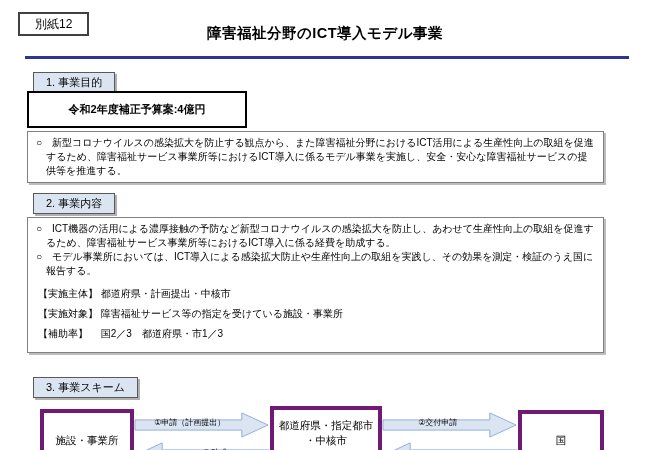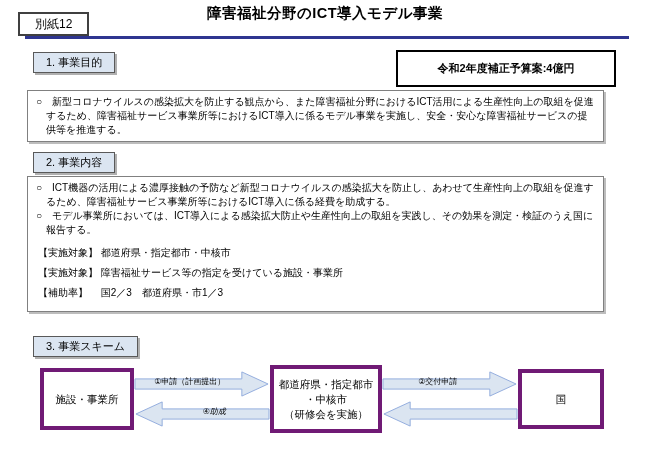--- a/index.html
+++ b/index.html
@@ -4,21 +4,21 @@
 <style>
   html,body{margin:0;padding:0;background:#fff;}
   body{
     width:650px;height:450px;overflow:hidden;
     font-family:"Liberation Sans","DejaVu Sans",sans-serif;
     color:#000;
   }
   .page{position:relative;width:650px;height:450px;overflow:hidden;background:#fff;}
 
   
-  .header{position:relative;height:30px;padding-top:0;}
+  .header{position:relative;height:30px;padding-top:20px;}
   .tag-box{
     position:absolute;left:18px;top:12px;
     border:2px solid #404040;background:#fff;
     font-size:12px;padding:2px 15px;line-height:16px;
   }
   .title{
     text-align:center;font-size:14.5px;font-weight:bold;
     padding-top:4px;letter-spacing:.5px;
   }
   .rule{height:3px;background:var(--color-accent,#2e3590);margin:6px 21px 0 25px;}
@@ -27,21 +27,21 @@
 
   
   .section-heading{
     display:inline-block;
     background:var(--color-panel-fill,#dbe5f1);
     border:1px solid #595959;
     box-shadow:2px 2px 0 #b0b0b0;
     font-size:11px;line-height:13px;
     padding:3px 12px;margin-left:6px;
   }
-  .row1{display:flex;justify-content:space-between;align-items:flex-start;margin-top:13px;}
+  .row1{display:flex;justify-content:space-between;align-items:flex-start;margin-top:13px;flex-direction:column;}
   .budget-box{
     border:2px solid #000;background:#fff;
     font-weight:bold;font-size:11px;line-height:15px;
     padding:9px 12px;min-width:192px;text-align:center;
     margin-right:-12px;margin-top:-2px;
   }
 
   
   .content-box{
     border:1px solid #808080;background:#fff;
@@ -102,21 +102,21 @@
       <div class="budget-box">令和2年度補正予算案:4億円</div>
     </div>
     <div class="content-box box1">
       <p class="bullet">○　新型コロナウイルスの感染拡大を防止する観点から、また障害福祉分野におけるICT活用による生産性向上の取組を促進するため、障害福祉サービス事業所等におけるICT導入に係るモデル事業を実施し、安全・安心な障害福祉サービスの提供等を推進する。</p>
     </div>
 
     <div class="section-heading mt2">2. 事業内容</div>
     <div class="content-box box2">
       <p class="bullet">○　ICT機器の活用による濃厚接触の予防など新型コロナウイルスの感染拡大を防止し、あわせて生産性向上の取組を促進するため、障害福祉サービス事業所等におけるICT導入に係る経費を助成する。</p>
       <p class="bullet">○　モデル事業所においては、ICT導入による感染拡大防止や生産性向上の取組を実践し、その効果を測定・検証のうえ国に報告する。</p>
-      <p class="detail first">【実施対象】 都道府県・指定都市・中核市</p>
+      <p class="detail first">【実施主体】 都道府県・計画提出・中核市</p>
       <p class="detail">【実施対象】 障害福祉サービス等の指定を受けている施設・事業所</p>
       <p class="detail">【補助率】　 国2／3　都道府県・市1／3</p>
     </div>
 
     <div class="section-heading mt3">3. 事業スキーム</div>
 
     <div class="scheme">
 
       <div class="node node-1">施設・事業所</div>
 

